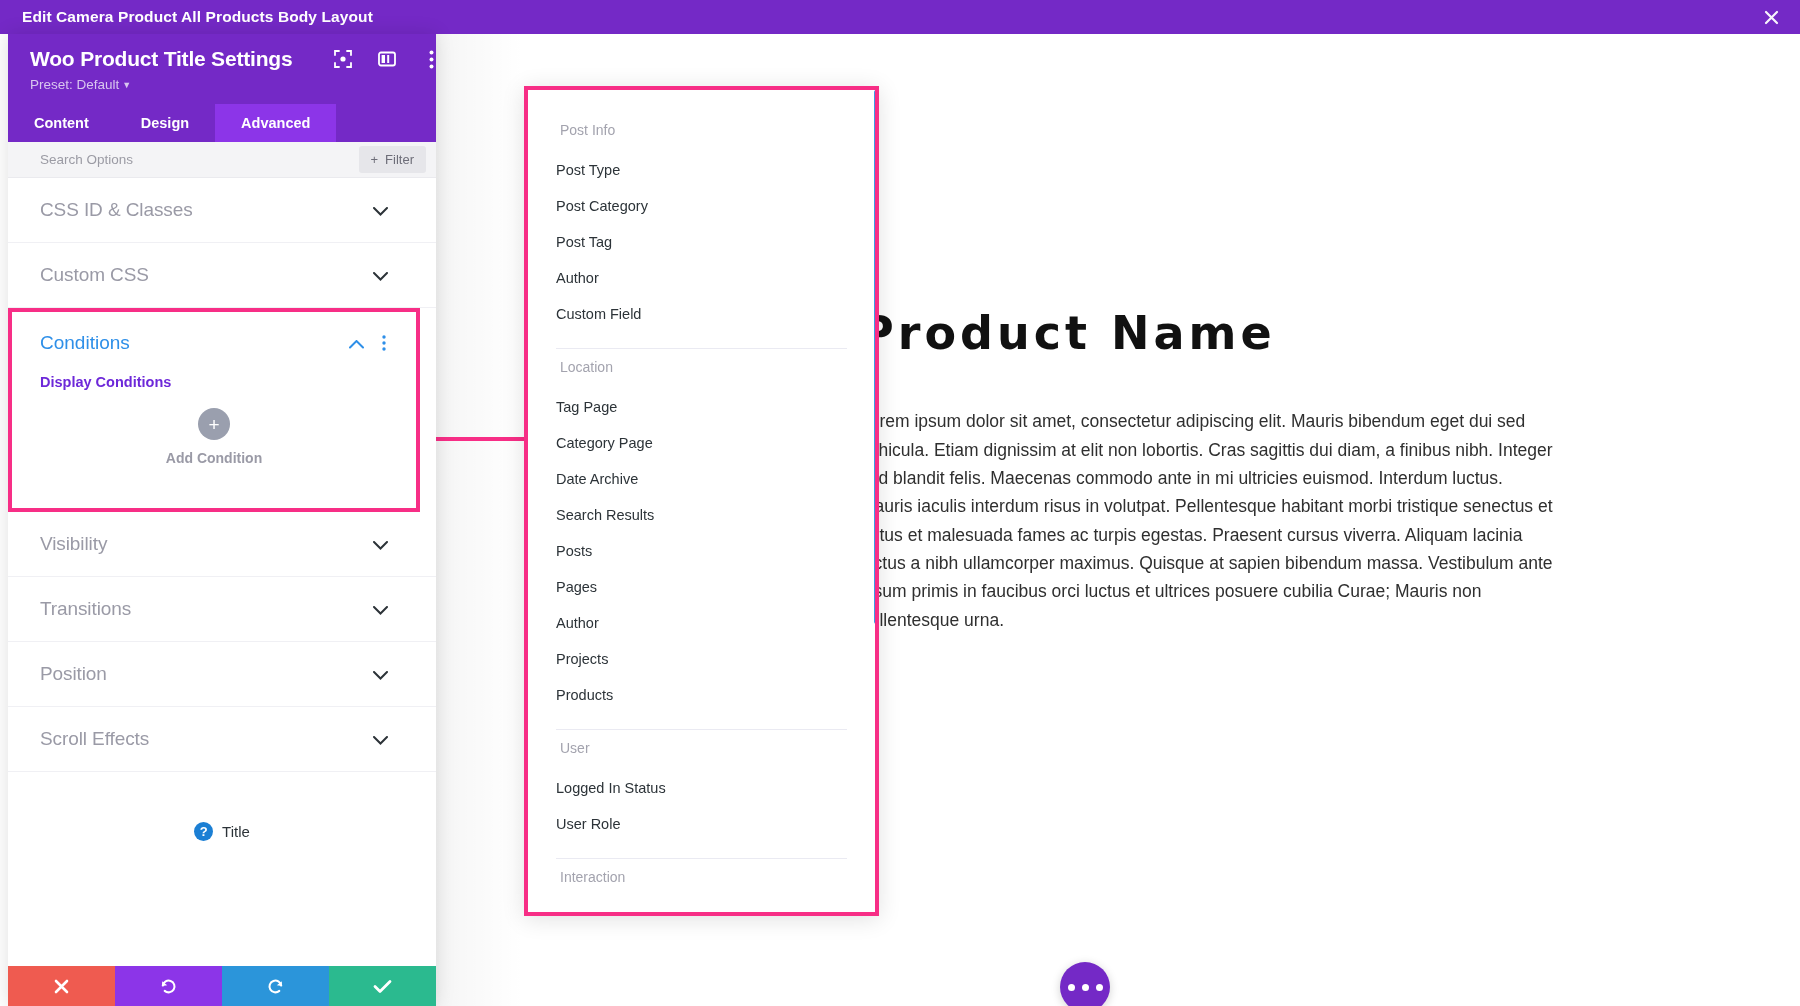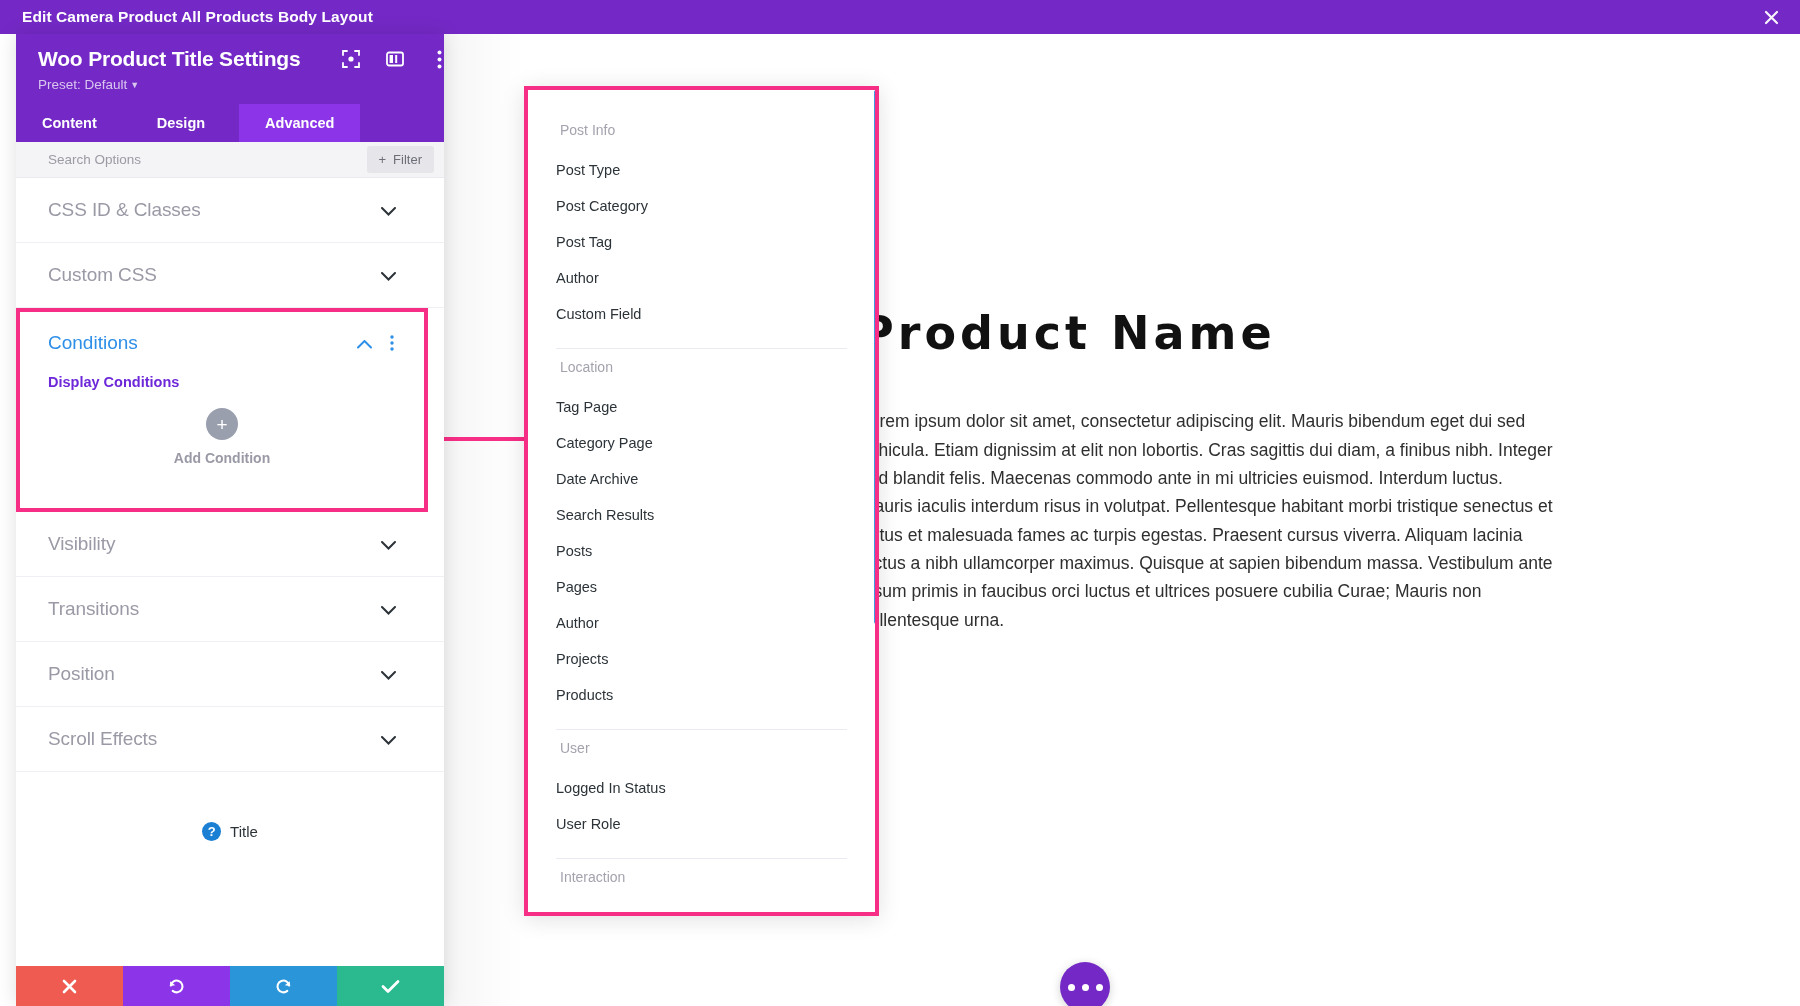--- a/index.html
+++ b/index.html
@@ -21,35 +21,35 @@
   .titlebar .tb-title{
     font-size:15.5px; font-weight:700; letter-spacing:.1px; white-space:nowrap;
   }
   .tb-close{
     width:26px; height:26px; display:flex; align-items:center; justify-content:center;
     cursor:pointer; opacity:.95; font-size:18px; line-height:1;
   }
 
   
   .panel{
-    position:absolute; left:16px; top:34px; width:428px; height:972px;
+    position:absolute; left:8px; top:34px; width:428px; height:972px;
     background:#fff; box-shadow:0 0 18px rgba(0,0,0,.13);
     display:flex; flex-direction:column;
   }
   .panel-head{
     background:#7429c6; color:#fff; padding:13px 20px 12px 22px;
   }
   .panel-head-row{ display:flex; align-items:center; }
   .panel-title{ font-size:21px; font-weight:700; letter-spacing:-.2px; flex:0 0 auto;}
   .panel-head-icons{ display:flex; align-items:center; gap:22px; margin-left:40px;}
   .hicon{ width:22px; height:22px; display:flex; align-items:center; justify-content:center; cursor:pointer;}
   .preset{ font-size:13.5px; color:#d9c6ef; margin-top:6px; cursor:pointer;}
   .preset .caret{ font-size:9px; margin-left:3px; position:relative; top:-1px;}
 
-  .tabs{ display:flex; background:#7429c6; height:38px;gap:8px; }
+  .tabs{ display:flex; background:#7429c6; height:38px; }
   .tab{
     flex:0 0 auto; padding:0 26px; height:38px; display:flex; align-items:center; justify-content:center;
     color:#fff; font-size:14.5px; font-weight:600; cursor:pointer;
   }
   .tab.active{ background:#8c35e8; }
 
   .searchbar{
     height:36px; background:#f4f4f6; border-bottom:1px solid #eaeaee;
     display:flex; align-items:center; justify-content:space-between; padding:0 10px 0 32px;
   }

